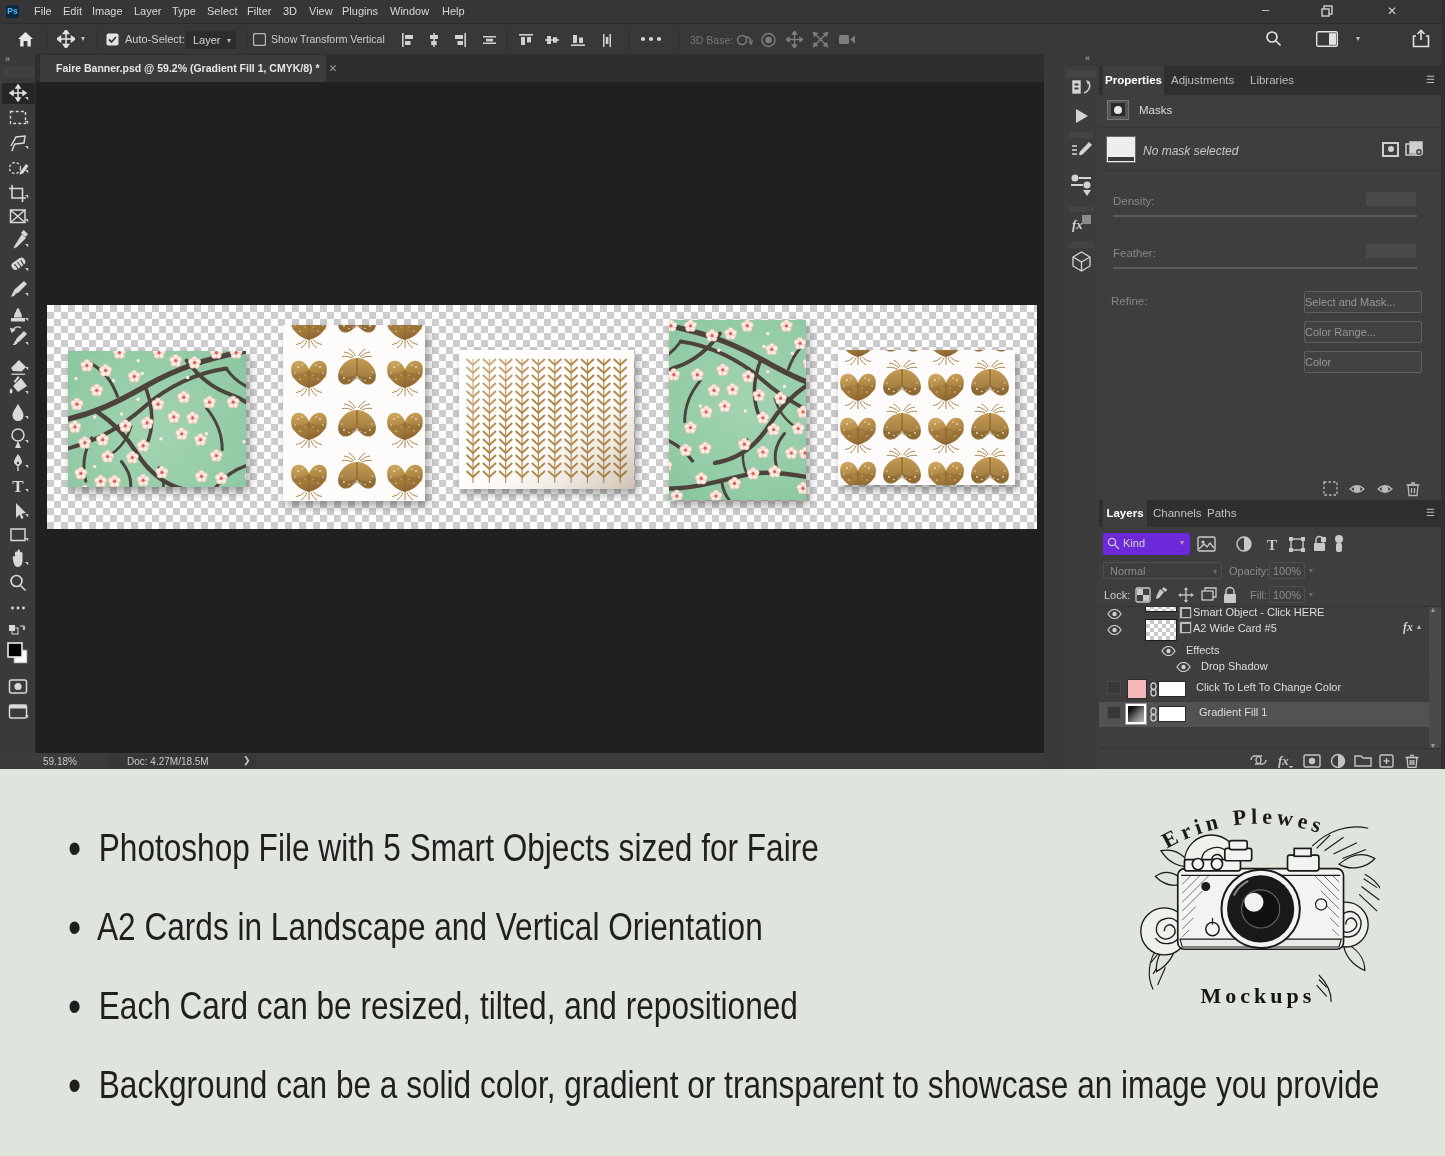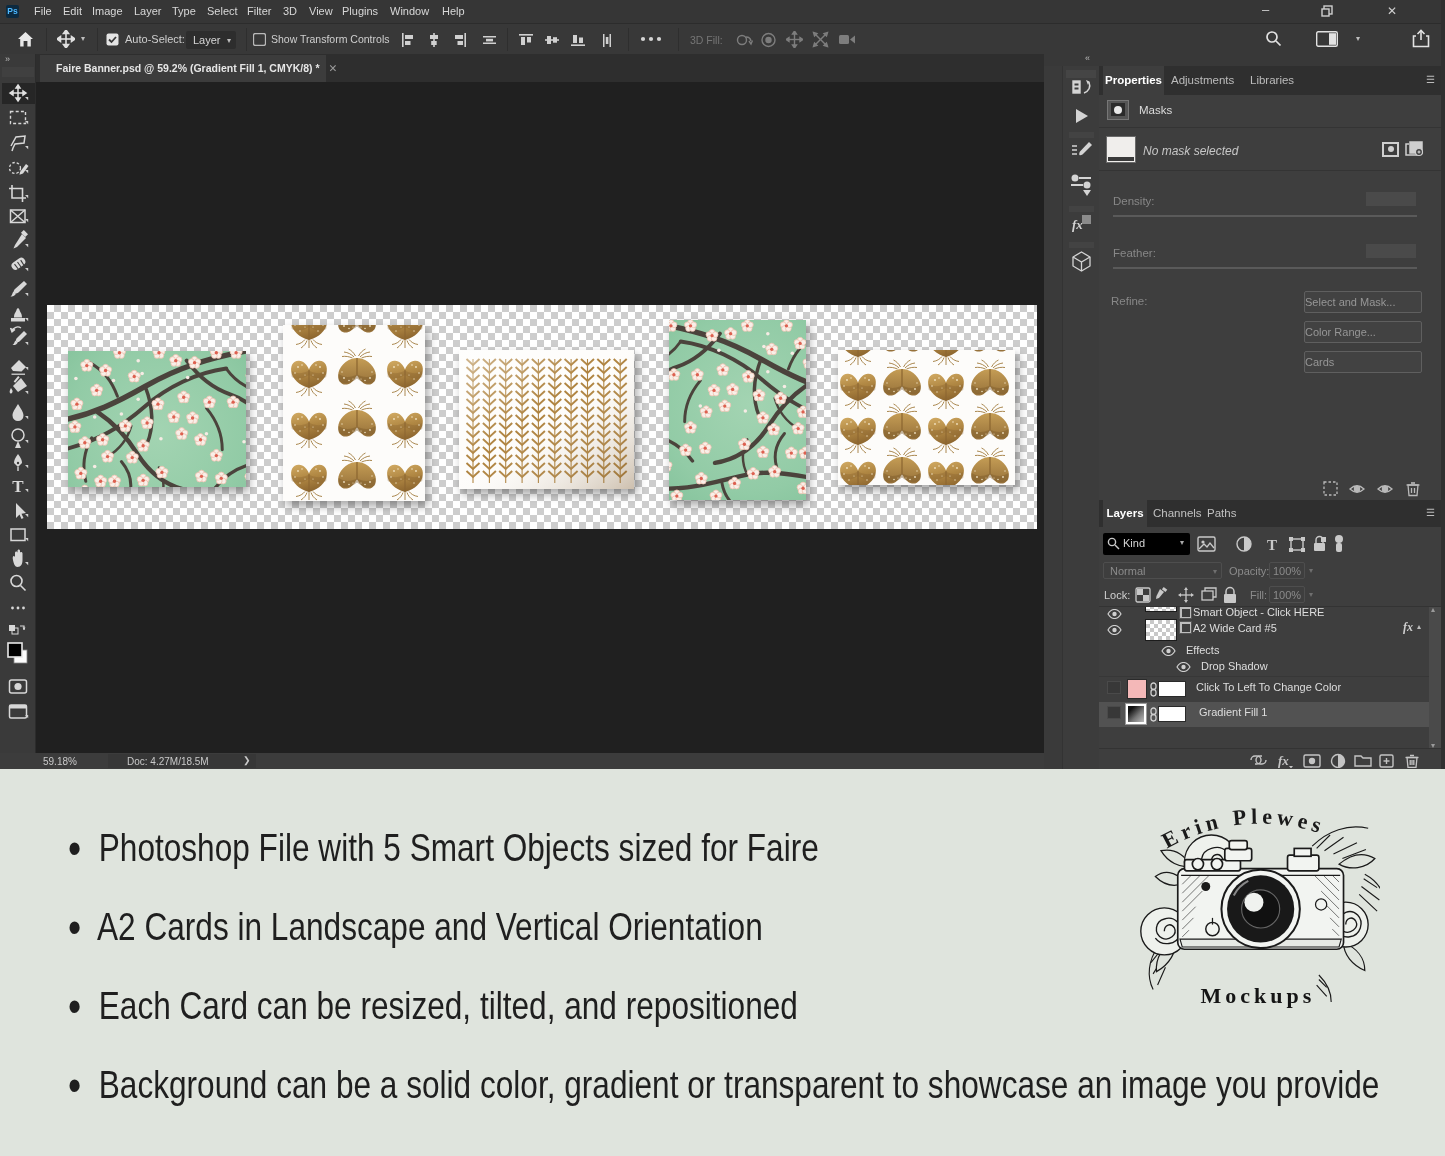--- a/index.html
+++ b/index.html
@@ -83,21 +83,21 @@
     <svg style="position:absolute;left:106px;top:9px;" width="13" height="13" viewBox="0 0 13 13">
         <rect x="0.5" y="0.5" width="12" height="12" rx="2" fill="#e4e4e4"></rect>
         <path d="M3 6.5 L5.5 9 L10 4" stroke="#383838" stroke-width="1.8" fill="none"></path>
       </svg>
     <span style="position:absolute;left:125px;top:9px;">Auto-Select:</span>
     <div style="position:absolute;left:186px;top:7px;width:50px;height:18px;background:#2d2d2d;border-radius:2px;color:#d5d5d5;font-size:11px;line-height:18px;padding-left:7px;">Layer <span style="position:absolute;right:5px;top:1px;font-size:8px;color:#bdbdbd;">▾</span></div>
     <div class="vsep" style="left:246px;"></div>
     <svg style="position:absolute;left:253px;top:9px;" width="13" height="13" viewBox="0 0 13 13">
         <rect x="0.5" y="0.5" width="12" height="12" rx="2" fill="none" stroke="#b9b9b9" stroke-width="1.3"></rect>
       </svg>
-    <span style="position:absolute;left:271px;top:9px;font-size:10.5px;">Show Transform Controls</span>
+    <span style="position:absolute;left:271px;top:9px;font-size:10.5px;">Show Transform Vertical</span>
     <svg style="position:absolute;left:401px;top:9px;" width="14" height="14" viewBox="0 0 14 14">
         <g fill="#d0d0d0">
           <rect x="1" y="0" width="1.6" height="14"></rect>
           <rect x="4" y="2" width="8" height="4"></rect>
           <rect x="4" y="8" width="5.5" height="4"></rect>
         </g>
       </svg>
     <svg style="position:absolute;left:427px;top:9px;" width="14" height="14" viewBox="0 0 14 14">
         <g fill="#d0d0d0">
           <rect x="6.2" y="0" width="1.6" height="14"></rect>
@@ -150,21 +150,21 @@
       </svg>
     <div class="vsep" style="left:628px;"></div>
     <svg style="position:absolute;left:640px;top:12px;" width="22" height="6" viewBox="0 0 22 6">
         <g fill="#d5d5d5">
           <circle cx="3" cy="3" r="2.1"></circle>
           <circle cx="11" cy="3" r="2.1"></circle>
           <circle cx="19" cy="3" r="2.1"></circle>
         </g>
       </svg>
     <div class="vsep" style="left:678px;"></div>
-    <span style="position:absolute;left:690px;top:10px;color:#767676;font-size:10.5px;">3D Fill:</span>
+    <span style="position:absolute;left:690px;top:10px;color:#767676;font-size:10.5px;">3D Base:</span>
     <svg style="position:absolute;left:735px;top:8px;" width="18" height="16" viewBox="0 0 18 16">
         <g fill="none" stroke="#7d7d7d" stroke-width="1.4">
           <circle cx="7" cy="8" r="4.5"></circle>
           <path d="M11 5 A 5 5 0 0 1 16 9"></path>
           <path d="M14 9 L16 12 L17.5 8.5"></path>
         </g>
       </svg>
     <svg style="position:absolute;left:760px;top:8px;" width="17" height="16" viewBox="0 0 17 16">
         <g fill="none" stroke="#7d7d7d" stroke-width="1.4">
           <circle cx="8.5" cy="8" r="6.5"></circle>
@@ -737,21 +737,21 @@
       <div style="position:absolute;left:0px;top:75px;width:342px;height:1px;background:#343434;"></div>
       <span style="position:absolute;left:14px;top:100px;color:#878787;font-size:11.5px;">Density:</span>
       <div style="position:absolute;left:267px;top:97px;width:50px;height:14px;background:#4a4a4a;"></div>
       <div style="position:absolute;left:14px;top:120px;width:304px;height:2px;background:#5a5a5a;"></div>
       <span style="position:absolute;left:14px;top:152px;color:#878787;font-size:11.5px;">Feather:</span>
       <div style="position:absolute;left:267px;top:149px;width:50px;height:14px;background:#4a4a4a;"></div>
       <div style="position:absolute;left:14px;top:172px;width:304px;height:2px;background:#5a5a5a;"></div>
       <span style="position:absolute;left:12px;top:200px;color:#878787;font-size:11.5px;">Refine:</span>
       <div class="pbtn" style="top:196px;">Select and Mask...</div>
       <div class="pbtn" style="top:226px;">Color Range...</div>
-      <div class="pbtn" style="top:256px;">Cards</div>
+      <div class="pbtn" style="top:256px;">Color</div>
       <svg style="position:absolute;left:224px;top:385px;" width="100" height="18" viewBox="0 0 100 18">
         <g stroke="#b9b9b9" stroke-width="1.3" fill="none">
           <g stroke-dasharray="2.5 2">
               <rect x="1" y="2" width="13" height="13"></rect>
             </g>
           <circle cx="34" cy="9" r="2.6" fill="#b9b9b9"></circle>
             <path d="M27 9 Q34 2.5 41 9 Q34 15.5 27 9 Z"></path>
           <circle cx="62" cy="9" r="2.6" fill="#b9b9b9"></circle>
             <path d="M55 9 Q62 2.5 69 9 Q62 15.5 55 9 Z"></path>
           <path d="M85 5 L95 5 L94 15.5 L86 15.5 Z"></path>
@@ -764,21 +764,21 @@
     </div>
     <div style="position:absolute;left:0;top:446px;width:342px;height:269px;background:#3e3e3e;">
 
       <div style="position:absolute;left:0;top:0;width:342px;height:27px;background:#2f2f2f;">
         <div style="position:absolute;left:4px;top:0;width:44px;height:27px;background:#3e3e3e;color:#fff;font-size:11.5px;font-weight:700;line-height:27px;text-align:center;">Layers</div>
         <span class="ptab" style="left:54px;top:7px;">Channels</span>
         <span class="ptab" style="left:108px;top:7px;">Paths</span>
         <span style="position:absolute;right:6px;top:7px;color:#bcbcbc;font-size:10px;">☰</span>
       </div>
 
-      <div style="position:absolute;left:4px;top:33px;width:87px;height:22px;background:#000000;border-radius:2px;">
+      <div style="position:absolute;left:4px;top:33px;width:87px;height:22px;background:#6d28d9;border-radius:2px;">
         <svg style="position:absolute;left:4px;top:4px;" width="13" height="13" viewBox="0 0 13 13">
             <g fill="none" stroke="#c9c9c9" stroke-width="1.4">
               <circle cx="5" cy="5" r="3.6"></circle>
               <line x1="8" y1="8" x2="12" y2="12"></line>
             </g>
           </svg>
         <span style="position:absolute;left:20px;top:4px;color:#d5d5d5;font-size:11px;">Kind</span>
         <span style="position:absolute;right:6px;top:5px;color:#a9a9a9;font-size:8px;">▾</span>
       </div>
       <svg style="position:absolute;left:98px;top:33px;" width="230" height="23" viewBox="0 0 230 23">

